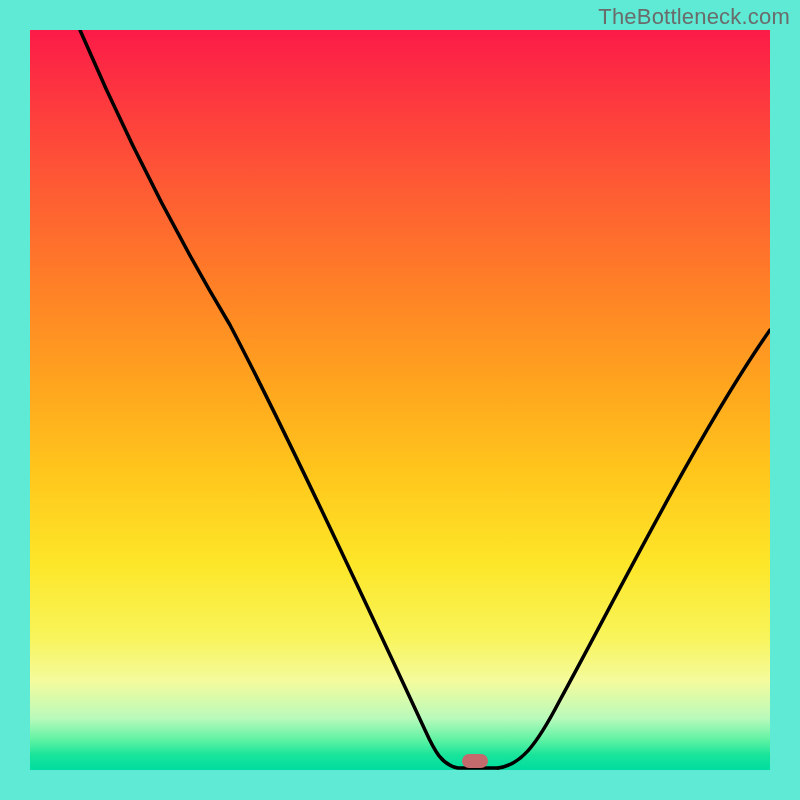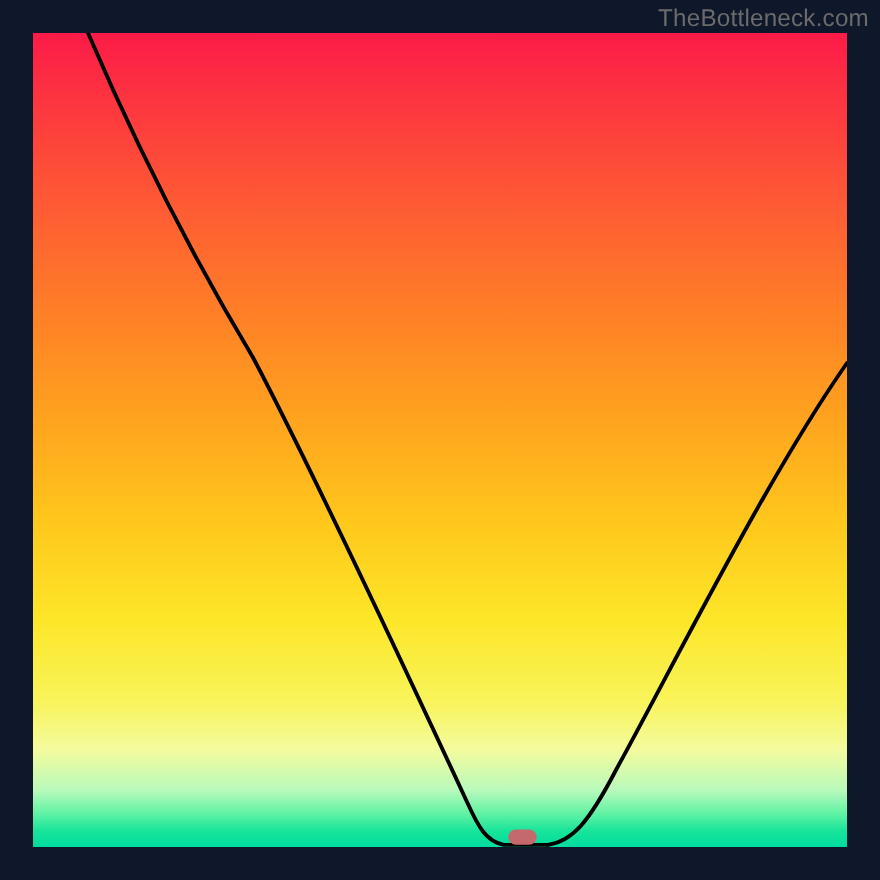--- a/index.html
+++ b/index.html
@@ -8,21 +8,21 @@
     width: 800px;
     height: 800px;
     background: #000;
     overflow: hidden;
     font-family: Arial, Helvetica, sans-serif;
   }
   .wrap {
     position: relative;
     width: 800px;
     height: 800px;
-    background: #0f172a;
+    background: #5eead4;
   }
   .watermark {
     position: absolute;
     top: 4px;
     right: 10px;
     color: #6b6b6b;
     font-size: 22px;
     font-weight: 500;
     letter-spacing: 0.2px;
     user-select: none;

